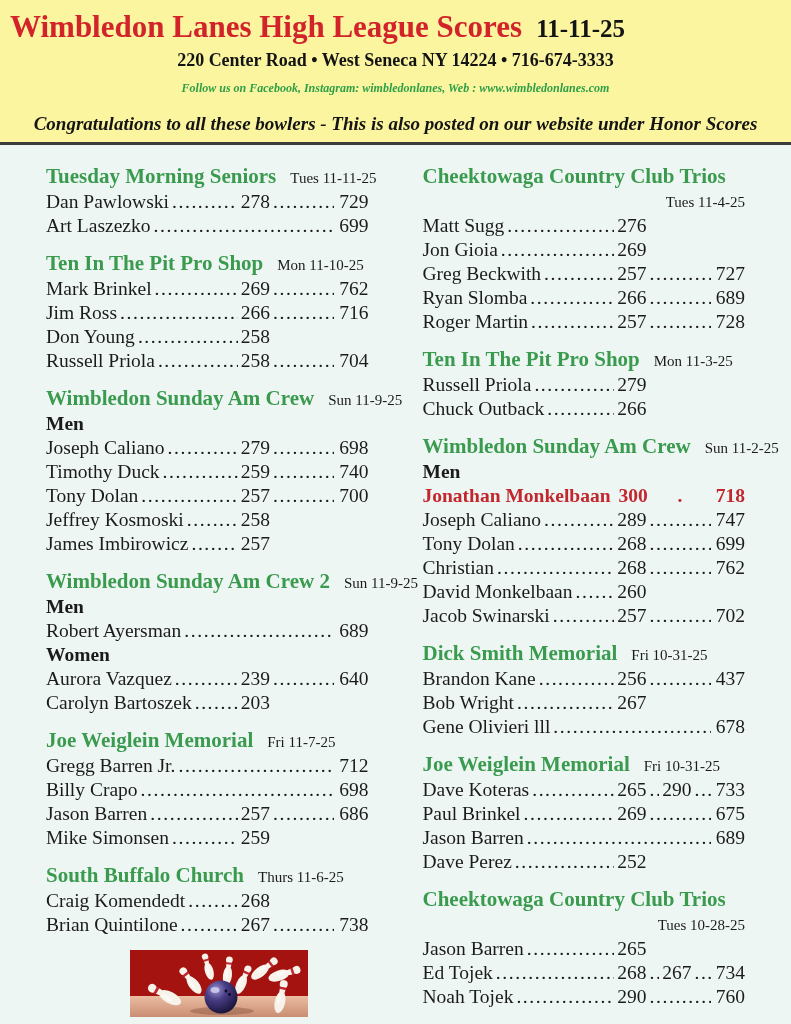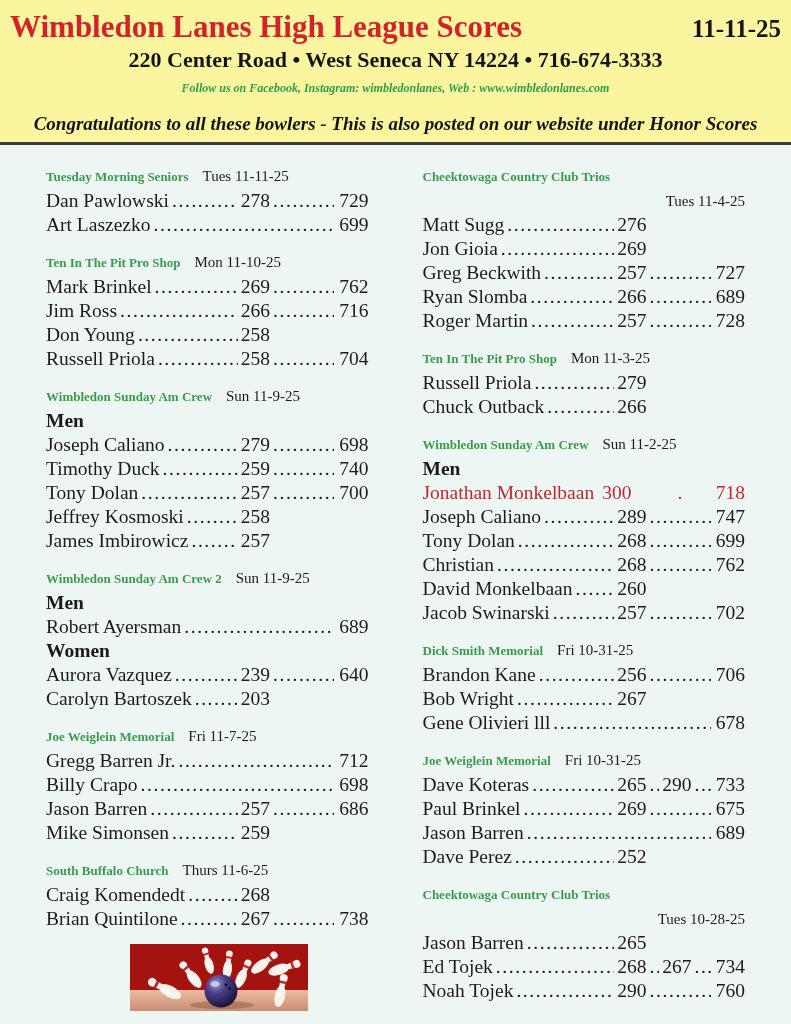--- a/index.html
+++ b/index.html
@@ -6,48 +6,48 @@
     --header-bg:#FBF5A0; --body-bg:#EEF6F4; --title-red:#D2232A;
     --league-green:#3A9B4F; --social-green:#2E9F47; --highlight-red:#C1272D;
     --text:#1B1B1B;
   }
   *{margin:0;padding:0;box-sizing:border-box;}
   html,body{width:791px;}
   body{font-family:"Liberation Serif",serif;background:#ffffff;color:var(--text);}
   .page{width:791px;height:1024px;overflow:hidden;display:flex;flex-direction:column;background:#fff;}
 
   .header{background:var(--header-bg);text-align:center;padding:9px 10px 7px;}
-  .title-line{display:flex;justify-content:space-between;align-items:baseline;gap:14px;}
+  .title-line{display:flex;justify-content:flex-start;align-items:baseline;gap:14px;}
   .title{color:var(--title-red);font-weight:bold;font-size:31px;line-height:36px;}
   .title-date{font-weight:bold;font-size:25px;color:#141414;}
-  .address{font-weight:bold;font-size:22px;color:#141414;margin-top:1px;line-height:28px;}
+  .address{font-weight:bold;font-size:18px;color:#141414;margin-top:1px;line-height:28px;}
   .social{font-weight:bold;font-style:italic;font-size:12px;color:var(--social-green);margin-top:3px;line-height:23px;}
   .congrats{font-weight:bold;font-style:italic;font-size:19px;color:#141414;margin-top:12px;line-height:23px;}
   .divider{height:3px;background:#3b3b3b;}
 
   .content{background:var(--body-bg);flex:1;padding:19px 46px 0;display:flex;gap:54px;}
   .col{flex:1;min-width:0;}
 
   .section{margin-bottom:13px;}
   .sec-head{display:flex;align-items:baseline;line-height:24px;}
-  .league{color:var(--league-green);font-weight:bold;font-size:13px;white-space:nowrap;}
+  .league{color:var(--league-green);font-weight:bold;font-size:21px;white-space:nowrap;}
   .sec-date{font-size:15px;color:var(--text);margin-left:14px;white-space:nowrap;}
   .sec-head.stack{display:block;}
   .sec-head.stack .sec-date{display:block;text-align:right;margin-left:0;}
 
   .row{display:flex;align-items:center;line-height:24px;font-size:19.5px;color:var(--text);}
   .row.sub{font-weight:bold;}
   .seg1{display:flex;align-items:baseline;flex:0 0 auto;width:224px;min-width:0;}
   .name{white-space:nowrap;}
   .fill{flex:1 1 12px;overflow:hidden;white-space:nowrap;min-width:0;margin:0 3px;}
   .fill::after{content:".......................................................................................";letter-spacing:1.6px;}
   .fill.short{flex:0.38 1 8px;}
   .score,.total{white-space:nowrap;}
   .total{margin-left:2px;}
-  .row.hl{color:var(--highlight-red);font-weight:normal;gap:28px;}
+  .row.hl{color:var(--highlight-red);font-weight:bold;gap:28px;}
   .row.hl .score{margin-left:8px;}
 
   .pin-img{display:block;margin:6px 0 0 84px;}
 </style>
 </head>
 <body>
 
 <div class="page">
 
   <div class="header">
@@ -448,21 +448,21 @@
       <span class="sec-date">Fri 10-31-25</span>
     </div>
     <div>
               <div class="row">
                 <span class="seg1">
                   <span class="name">Brandon Kane</span>
                   <span class="fill"></span>
                   <span class="score">256</span>
                 </span>
                 <span class="fill"></span>
-                <span class="total">706</span>
+                <span class="total">437</span>
               </div>
               <div class="row">
                 <span class="seg1">
                   <span class="name">Bob Wright</span>
                   <span class="fill"></span>
                   <span class="score">267</span>
                 </span>
               </div>
               <div class="row">
                 <span class="name">Gene Olivieri lll</span>

